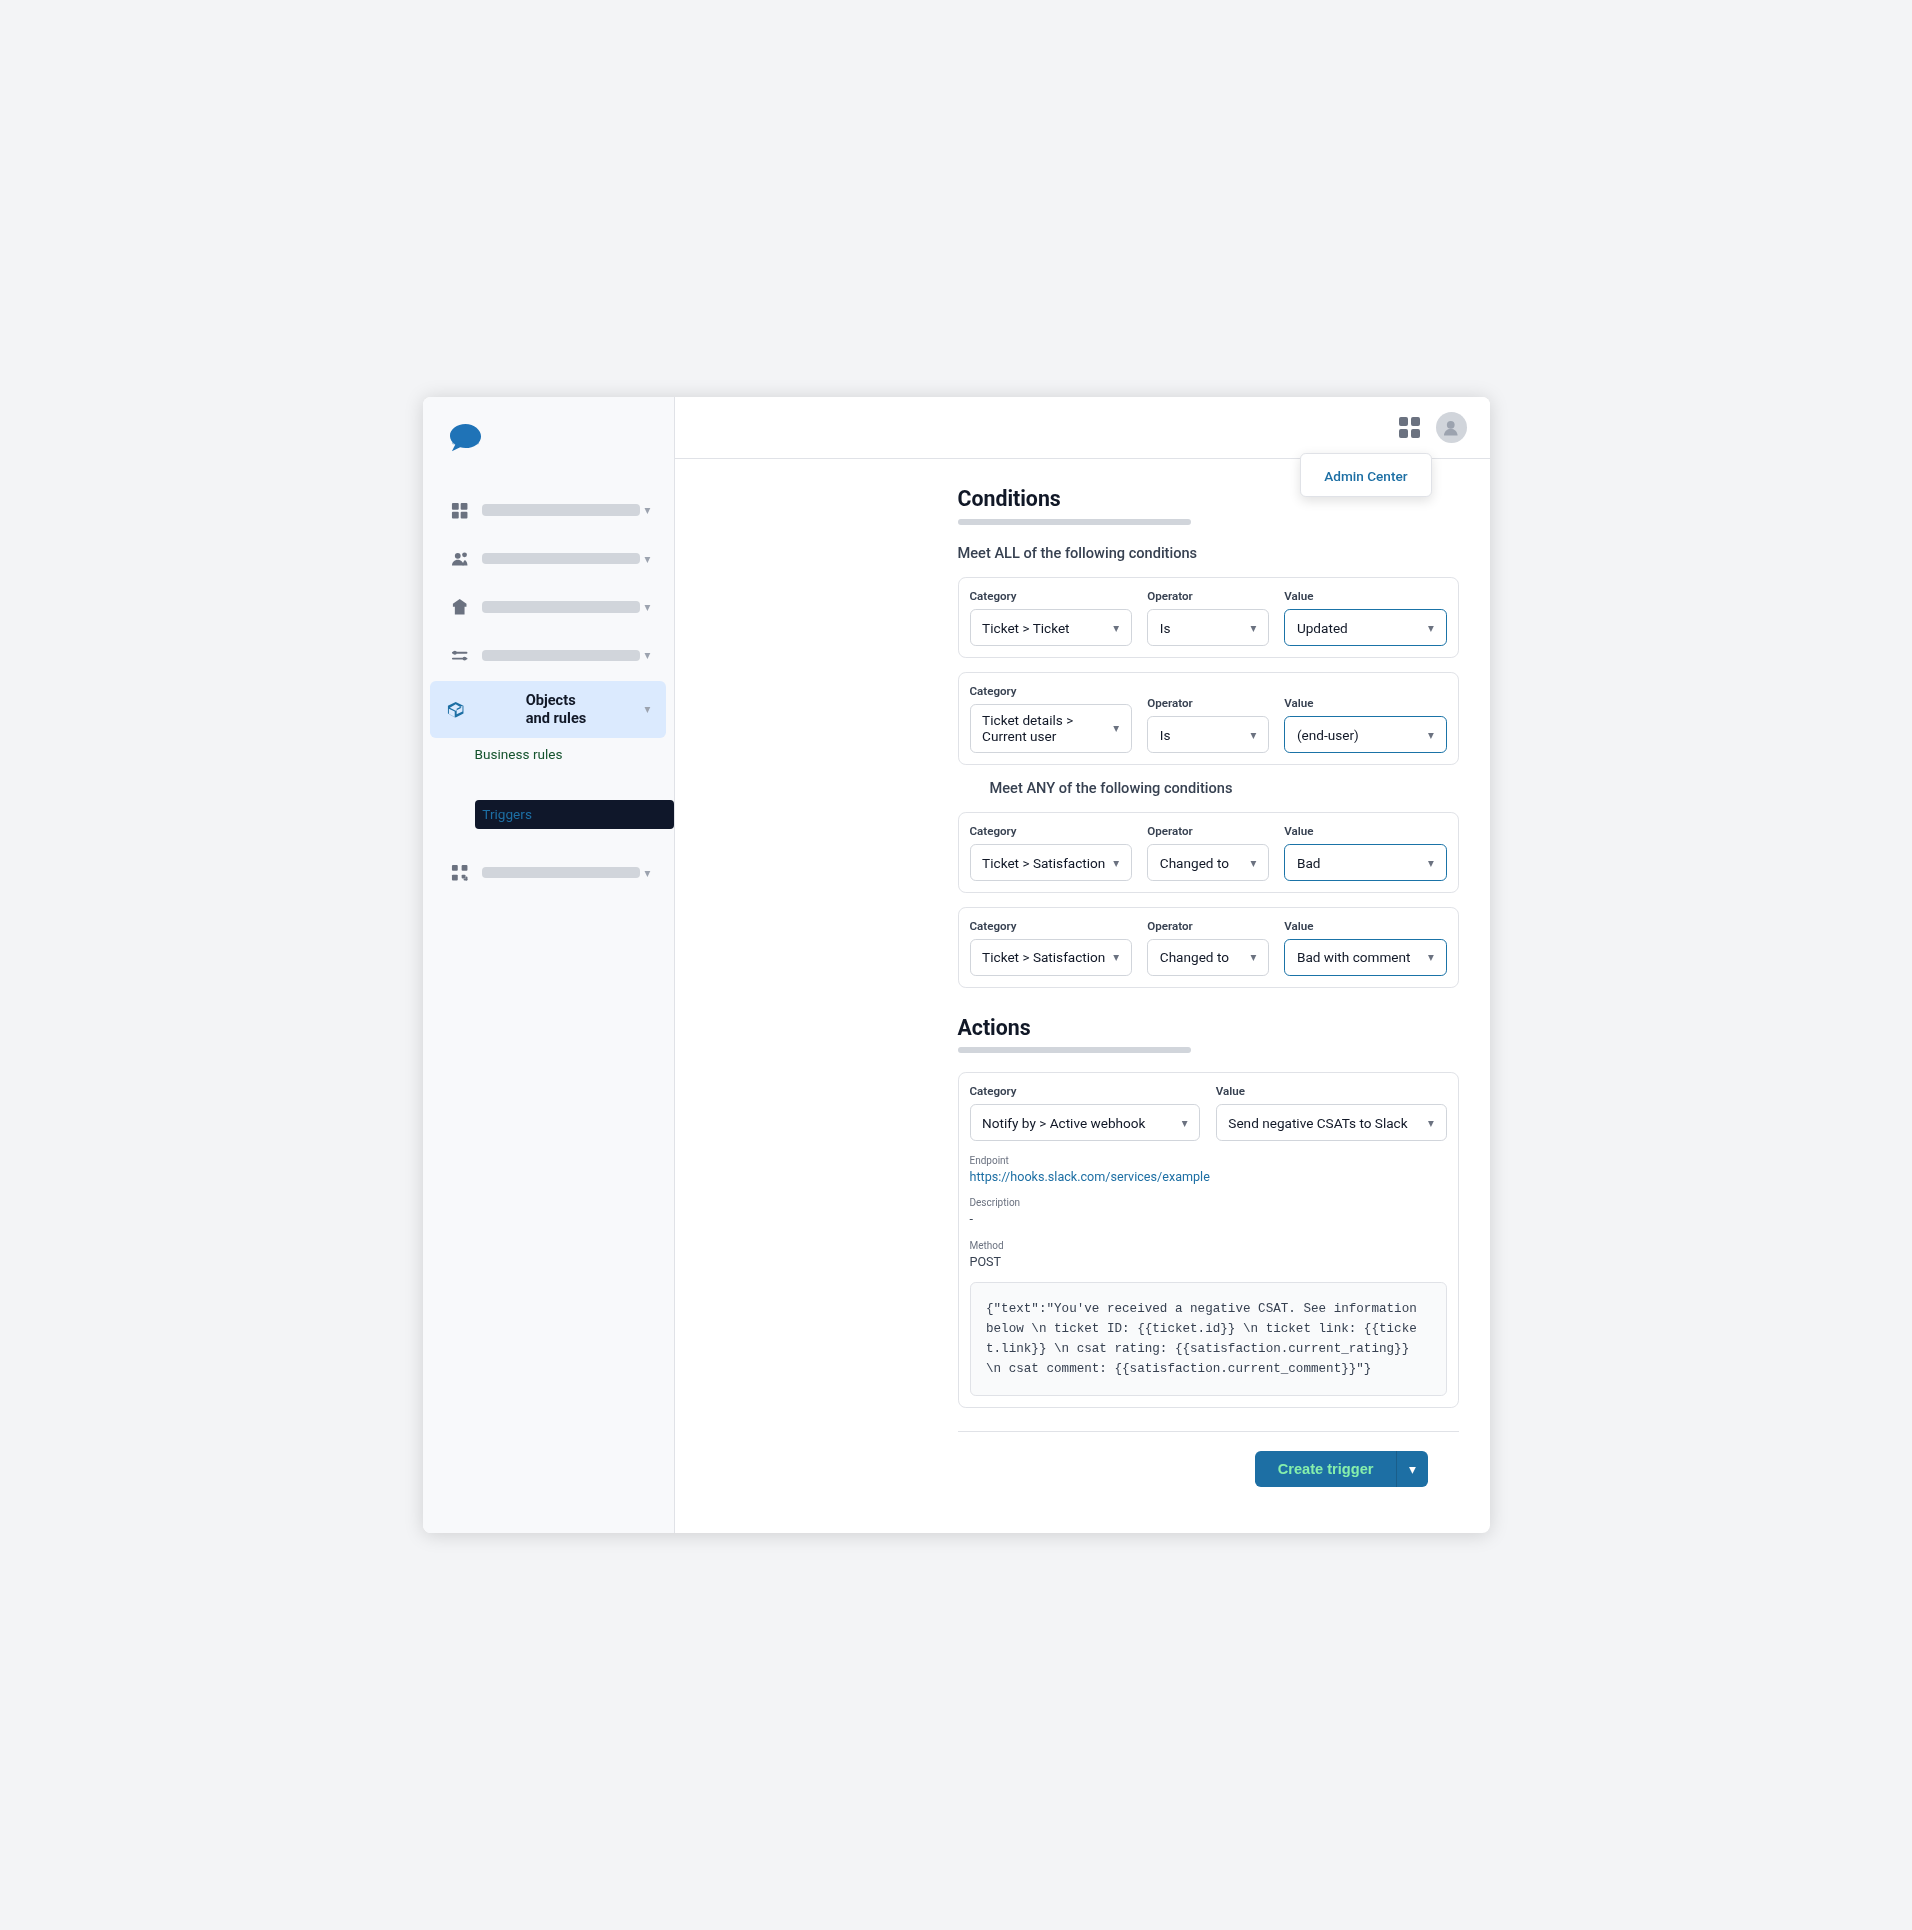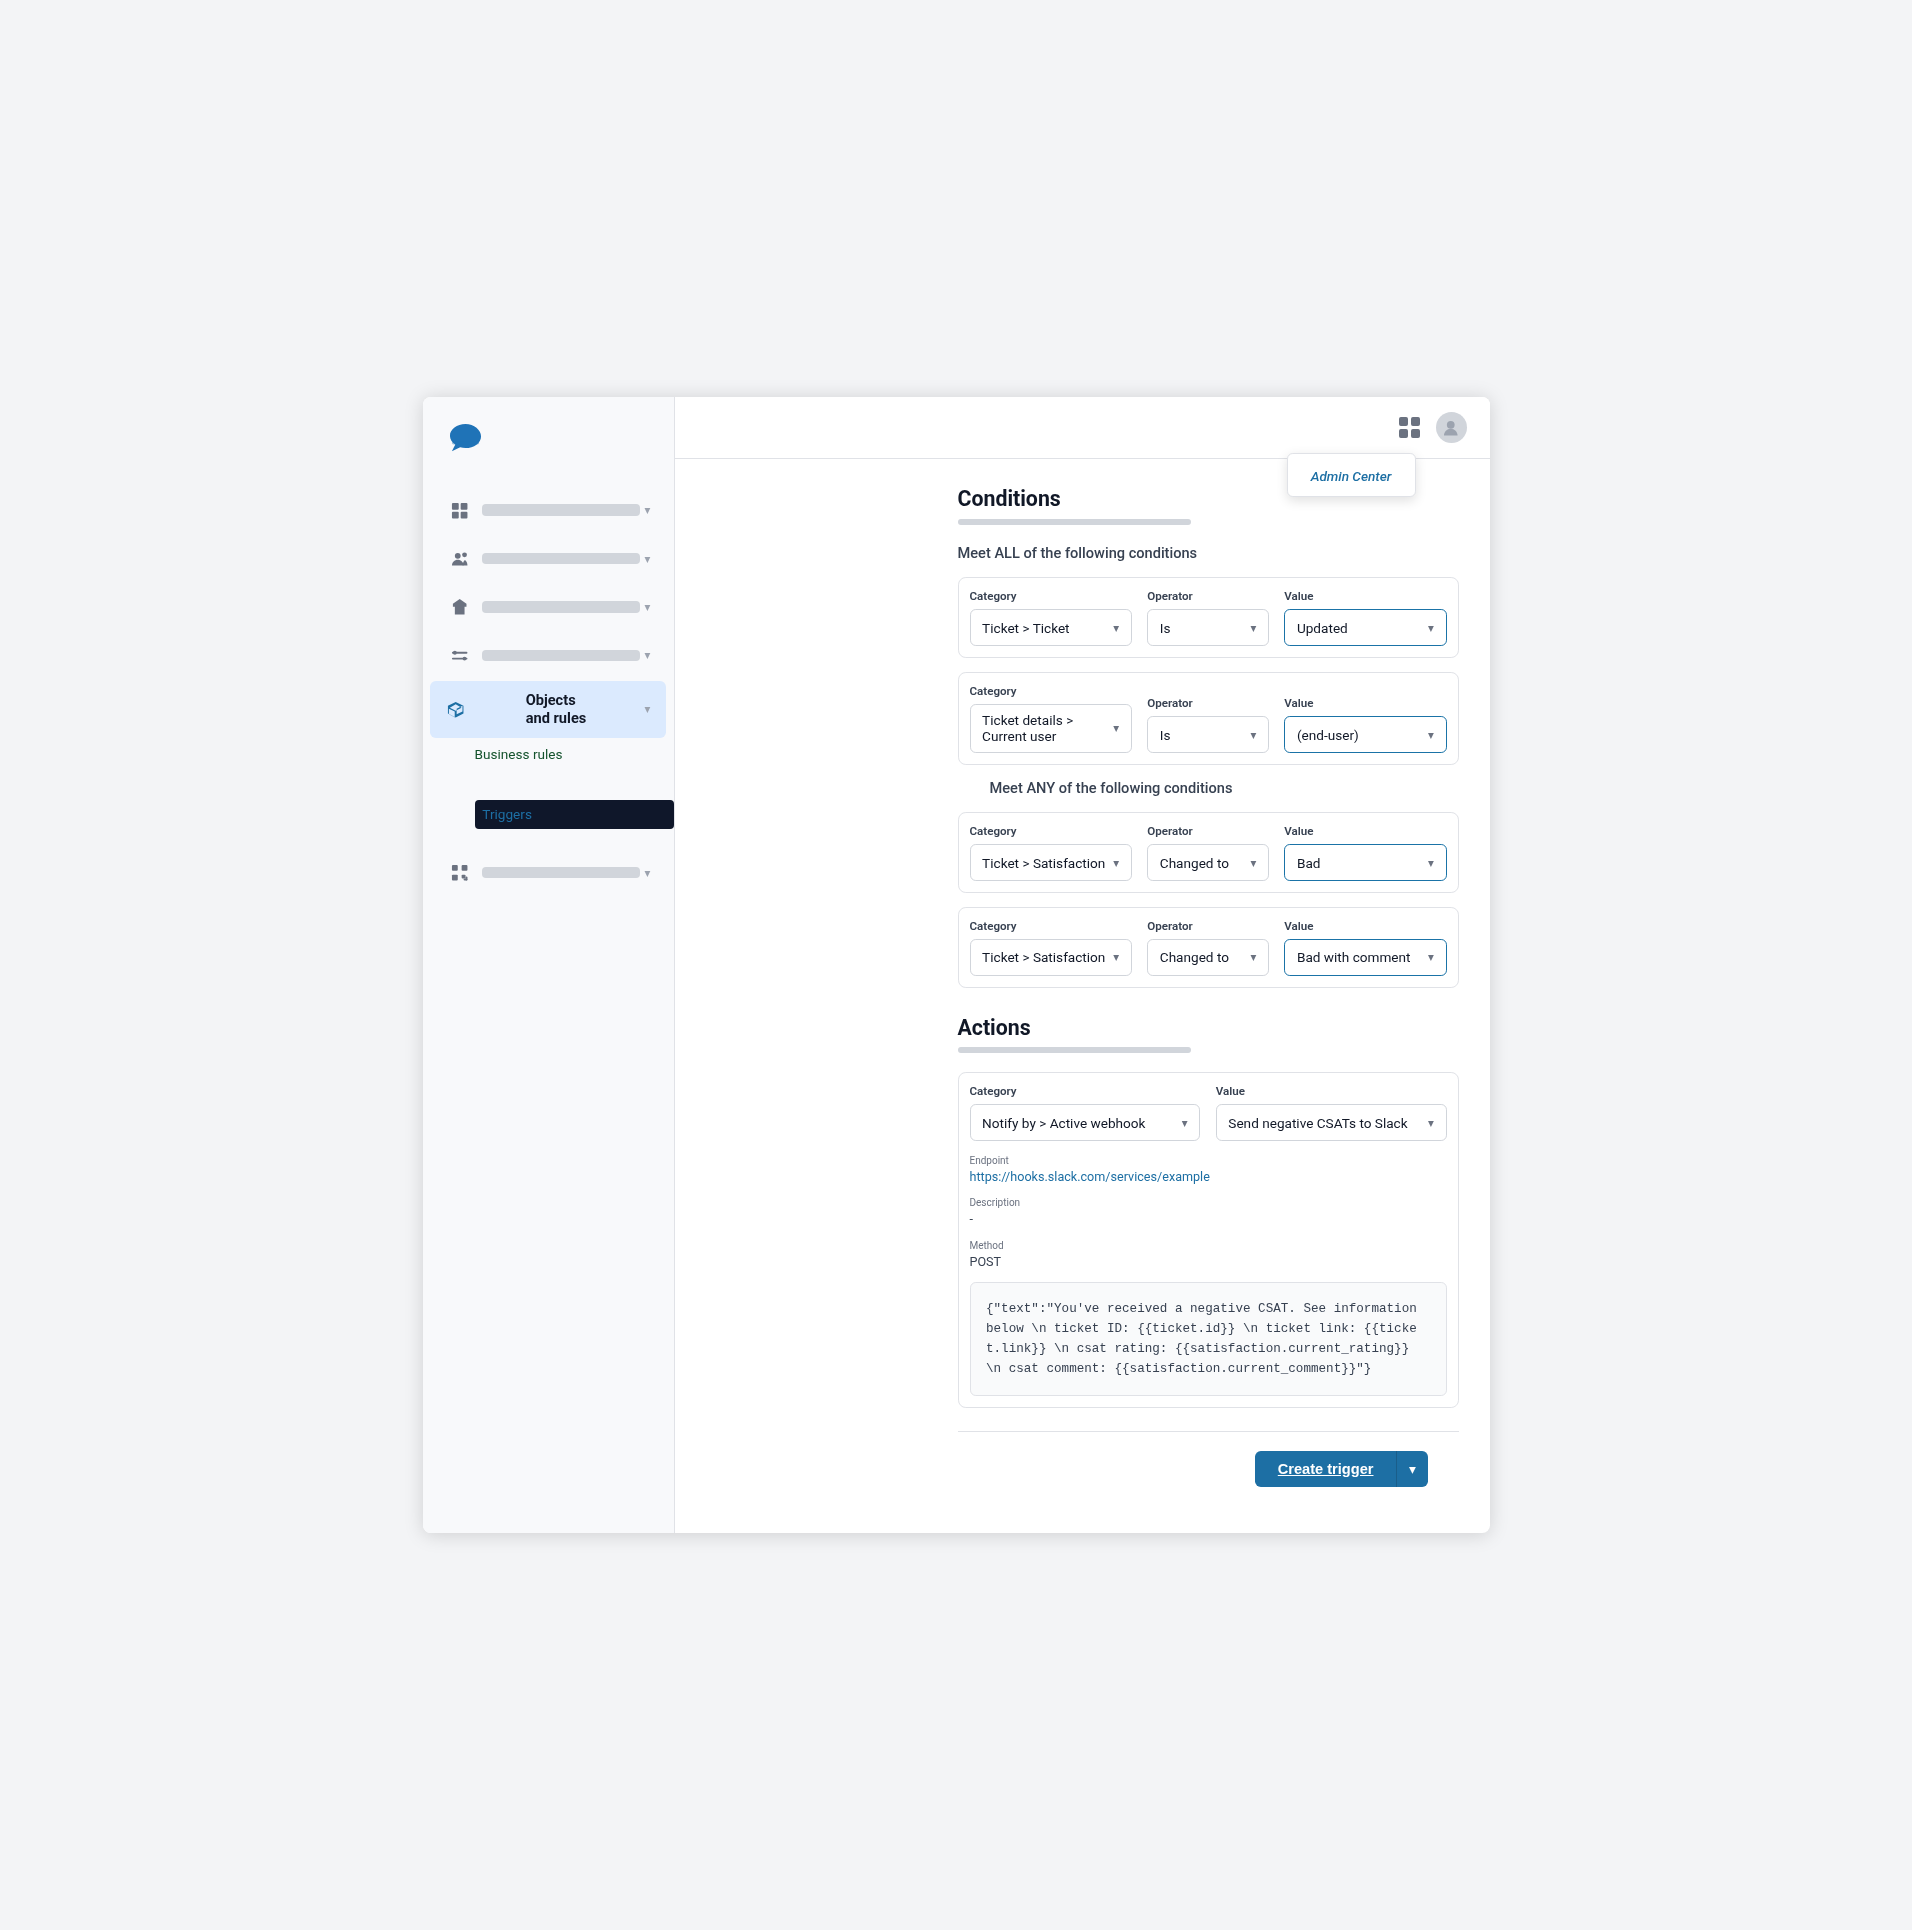--- a/index.html
+++ b/index.html
@@ -22,21 +22,21 @@
     .sidebar-sub-item { padding: 6.8px 11.6px 6.8px 0; font-size: 13.6px; color: #14532d; cursor: pointer; border-radius: 3.9px; }
     .sidebar-sub-item.active { font-weight: 400; color: #1d6fa4; background: #0f172a; padding-left: 7.8px; border-radius: 3.9px; margin-top: 31px; }
 
     
     .header { position: absolute; top: 0; right: 0; left: 252px; height: 62px; background: #fff; border-bottom: 1px solid #e0e2e7; display: flex; align-items: center; justify-content: flex-end; padding: 0 23px; gap: 15.5px; z-index: 10; }
     .header-apps-icon { display: grid; grid-template-columns: 1fr 1fr; gap: 2.9px; width: 21.3px; height: 21.3px; cursor: pointer; }
     .header-apps-icon span { background: #6b7280; border-radius: 1.9px; }
     .header-avatar { width: 31px; height: 31px; border-radius: 50%; background: #d1d5db; display: flex; align-items: center; justify-content: center; cursor: pointer; }
 
     
-    .admin-dropdown { position: absolute; top: 56px; right: 74px; background: #fff; border: 1px solid #e0e2e7; border-radius: 5.8px; padding: 11.6px 23px; box-shadow: 0 3.9px 11.6px rgba(0,0,0,0.12); z-index: 20; font-style: italic; }
+    .admin-dropdown { position: absolute; top: 56px; right: 58px; background: #fff; border: 1px solid #e0e2e7; border-radius: 5.8px; padding: 11.6px 23px; box-shadow: 0 3.9px 11.6px rgba(0,0,0,0.12); z-index: 20; }
     .admin-dropdown a { color: #1d6fa4; font-size: 13.6px; text-decoration: none; font-weight: 500; }
 
     
     .main-content { flex: 1; margin-left: 252px; margin-top: 62px; padding: 27px 31px; overflow-y: auto; max-height: calc(1930px - 62px); }
 
     
     .section-title { font-size: 21.3px; font-weight: 700; color: #111827; margin-bottom: 7.8px; }
     .section-progress { height: 5.8px; background: #d1d5db; border-radius: 2.9px; width: 233px; margin-bottom: 19.4px; }
 
     .meet-label { font-size: 14.6px; color: #374151; margin-bottom: 15.5px; font-weight: 500; }
@@ -59,21 +59,21 @@
 
     .endpoint-block { margin-top: 13.6px; }
     .endpoint-label { font-size: 10px; font-weight: 400; color: #6b7280; margin-bottom: 2.9px; }
     .endpoint-value { font-size: 12.6px; color: #374151; }
     .endpoint-url { font-size: 12.6px; color: #1d6fa4; }
 
     .code-block { background: #f9fafb; border: 1px solid #e0e2e7; border-radius: 5.8px; padding: 15.5px; margin-top: 13.6px; font-family: 'Courier New', monospace; font-size: 12.6px; color: #374151; line-height: 1.6; white-space: pre-wrap; word-break: break-all; }
 
     
     .footer-bar { display: flex; justify-content: flex-end; align-items: center; padding: 19.4px 31px; border-top: 1px solid #e0e2e7; gap: 0; margin-top: 23px; }
-    .btn-create { background: #1d6fa4; color: #ffffff; border: none; padding: 9.7px 23px; font-size: 14.6px; font-weight: 600; border-radius: 5.8px 0 0 5.8px; cursor: pointer; text-decoration: underline; }
+    .btn-create { background: #1d6fa4; color: #86efac; border: none; padding: 9.7px 23px; font-size: 14.6px; font-weight: 600; border-radius: 5.8px 0 0 5.8px; cursor: pointer; }
     .btn-arrow { background: #1d6fa4; color: #fff; border: none; border-left: 1px solid #1a5e8a; padding: 9.7px 11.6px; font-size: 13.6px; border-radius: 0 5.8px 5.8px 0; cursor: pointer; }
 
     
     .placeholder-bar { height: 11.6px; background: #d1d5db; border-radius: 3.9px; flex: 1; }
   </style>
 </head>
 <body>
 
 <div class="app-shell">
 

